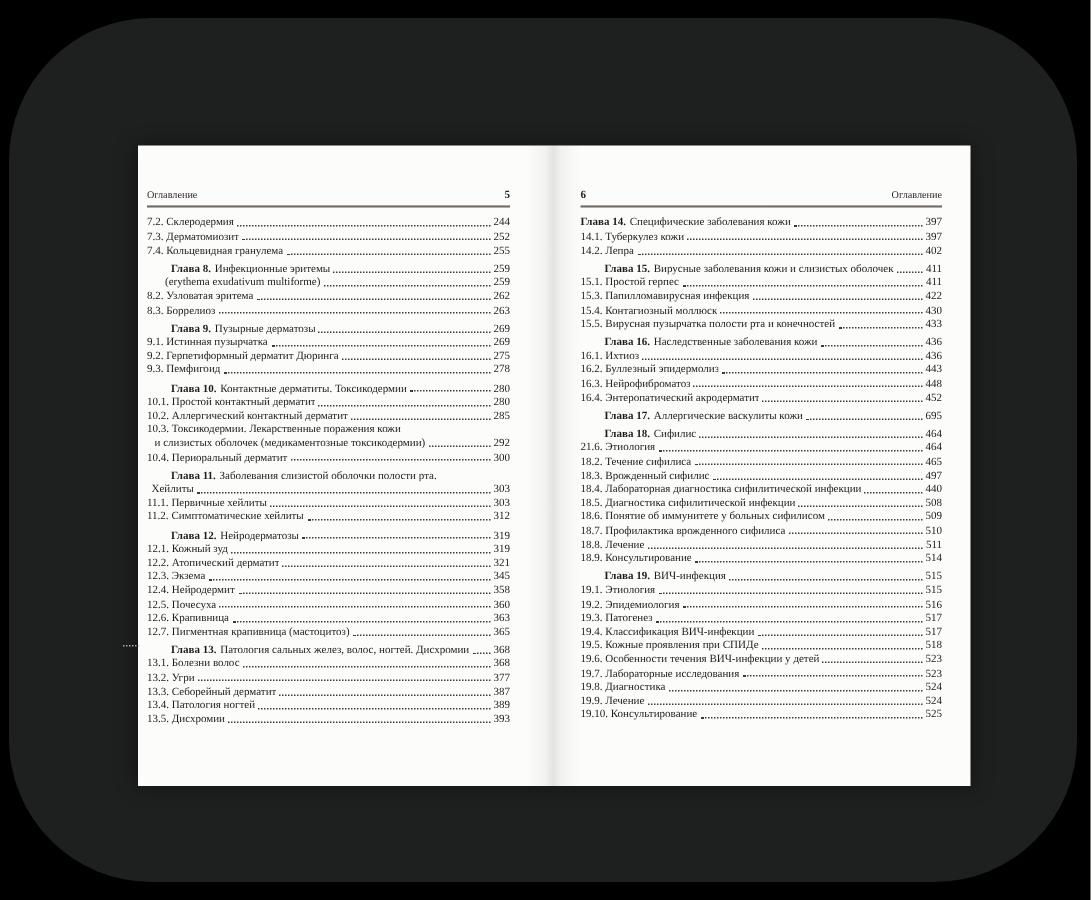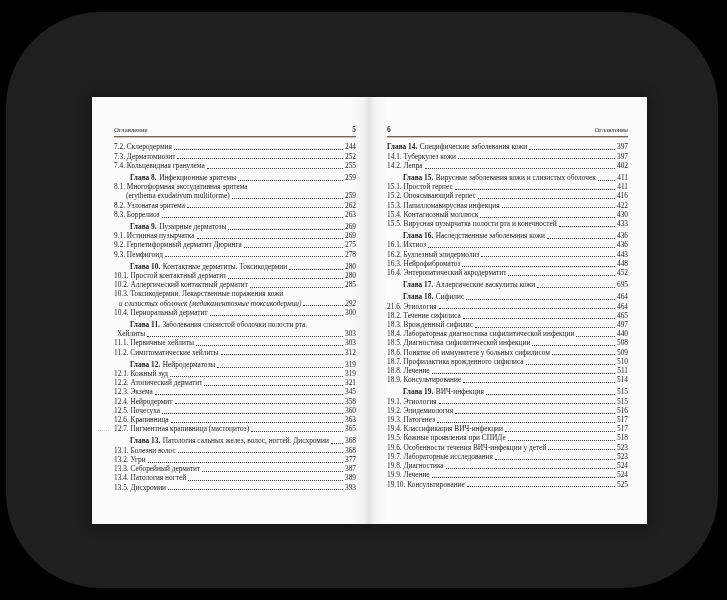--- a/index.html
+++ b/index.html
@@ -34,21 +34,21 @@
       rgba(60,55,50,0.13) 50%,
       rgba(60,55,50,0.05) 65%,
       rgba(0,0,0,0) 100%);
     pointer-events: none;
   }
   .page {
     position: absolute;
     top: 0; height: 100%;
     color: #1e1c1a;
   }
-  .page-left  { left: 22px;  width: 242px; }
+  .page-left  { left: 6px;  width: 242px; }
   .page-right { left: 295px; width: 241px; }
   .page-header {
     margin-top: 29px;
     display: flex;
     justify-content: space-between;
     align-items: baseline;
     font-size: 6.8px;
     line-height: 8px;
     color: #2a2825;
   }
@@ -74,21 +74,21 @@
   .row .dots {
     flex: 1 1 auto;
     min-width: 6px;
     margin: 0 2px;
     align-self: flex-end;
     border-bottom: 1px dotted #3f3c38;
     margin-bottom: 1.5px;
   }
   .row .pg { flex: 0 0 auto; }
   .ind-1 { padding-left: 3px; }
-  .ind-2 { padding-left: 5px; font-style: italic; }
+  .ind-2 { padding-left: 5px; }
   .ind-3 { padding-left: 12px; }
   .smudge {
     position: absolute;
     left: 4px; top: 414px;
     width: 11px;
     border-bottom: 1px dotted #c6c4c0;
     height: 3px;
     opacity: 0.85;
   }
 </style>
@@ -119,23 +119,20 @@
             <span class="t">7.4. Кольцевидная гранулема</span>
             <span class="dots"></span>
             <span class="pg">255</span>
           </div>
           <div class="row gap">
             <span class="b">Глава 8.</span>
             <span class="t">Инфекционные эритемы</span>
             <span class="dots"></span>
             <span class="pg">259</span>
           </div>
-          <div class="row">
-            <span class="t">8.1. Многоформная экссудативная эритема</span>
-          </div>
           <div class="row ind-3">
             <span class="t i">(erythema exudativum multiforme)</span>
             <span class="dots"></span>
             <span class="pg">259</span>
           </div>
           <div class="row">
             <span class="t">8.2. Узловатая эритема</span>
             <span class="dots"></span>
             <span class="pg">262</span>
           </div>
@@ -319,25 +316,20 @@
             <span class="t">Вирусные заболевания кожи и слизистых оболочек</span>
             <span class="dots"></span>
             <span class="pg">411</span>
           </div>
           <div class="row">
             <span class="t">15.1. Простой герпес</span>
             <span class="dots"></span>
             <span class="pg">411</span>
           </div>
           <div class="row">
-            <span class="t">15.2. Опоясывающий герпес</span>
-            <span class="dots"></span>
-            <span class="pg">416</span>
-          </div>
-          <div class="row">
             <span class="t">15.3. Папилломавирусная инфекция</span>
             <span class="dots"></span>
             <span class="pg">422</span>
           </div>
           <div class="row">
             <span class="t">15.4. Контагиозный моллюск</span>
             <span class="dots"></span>
             <span class="pg">430</span>
           </div>
           <div class="row">

